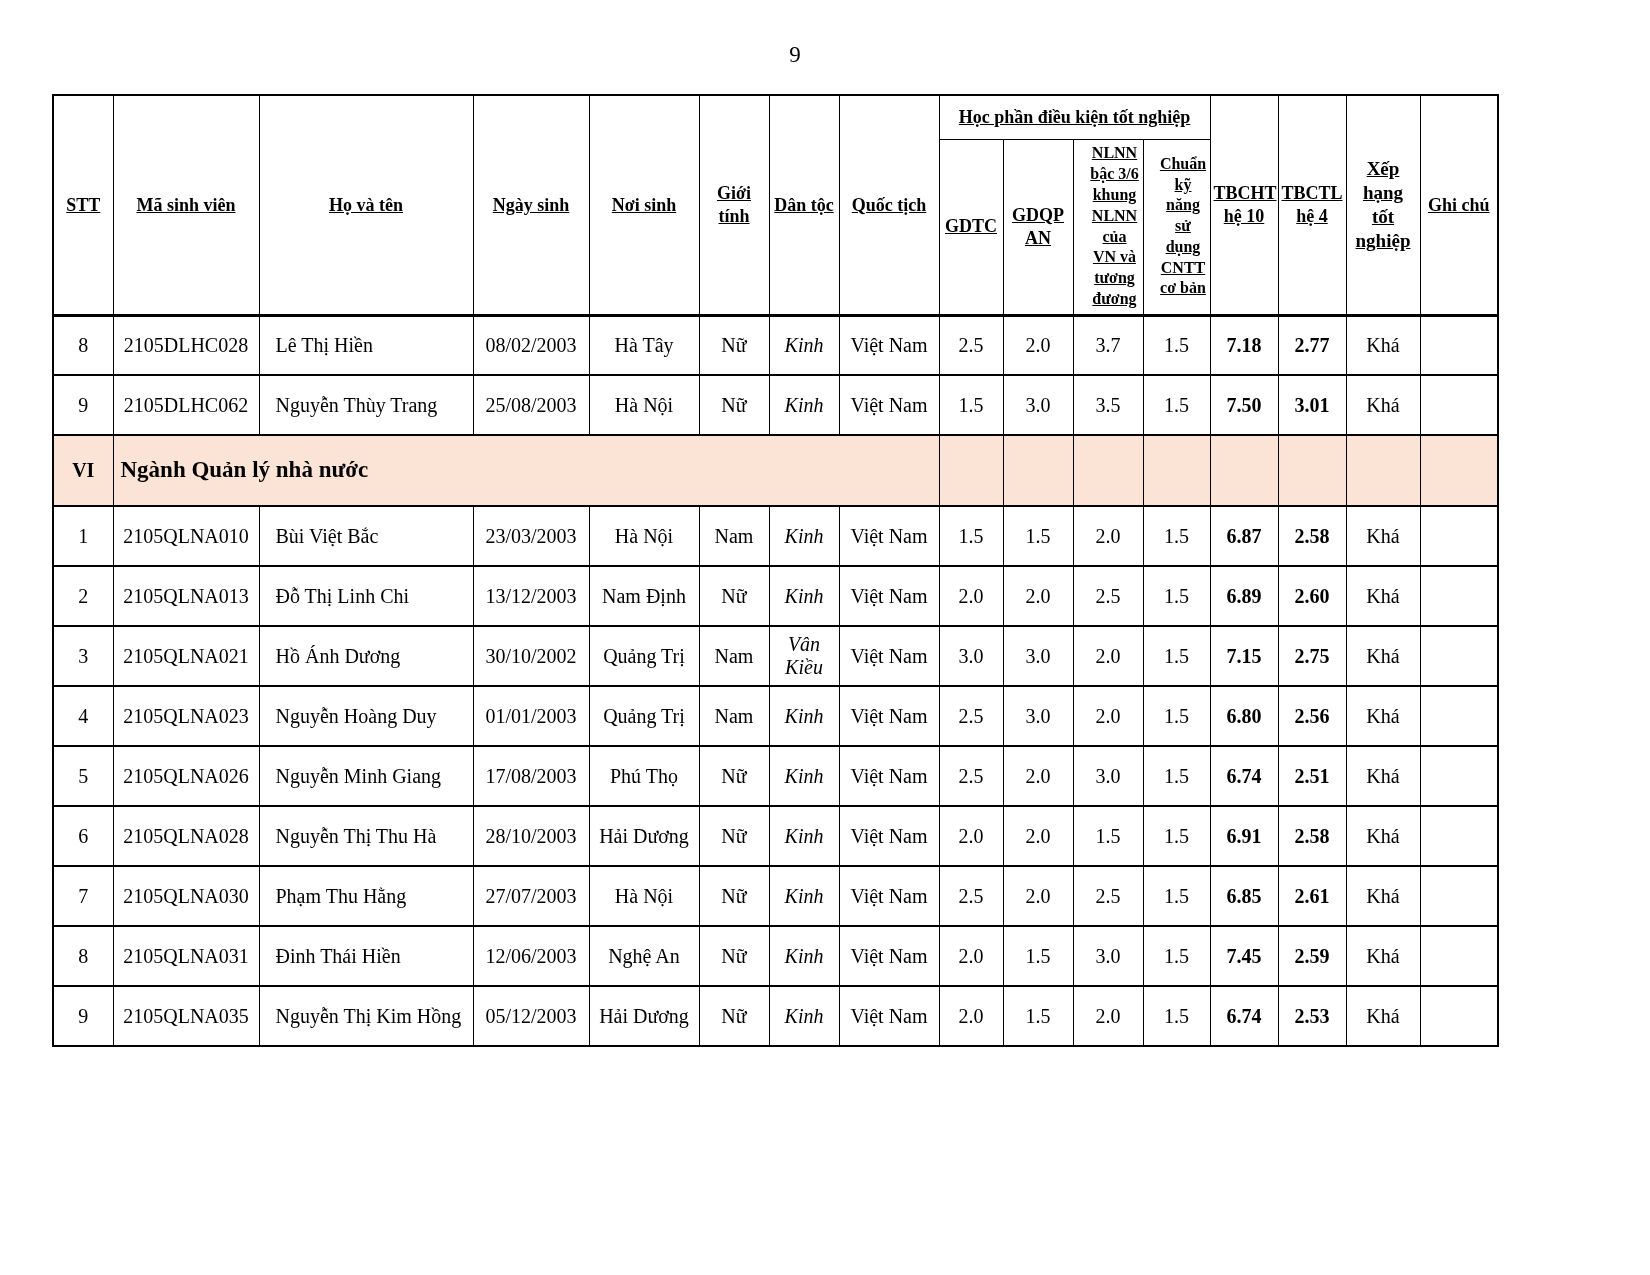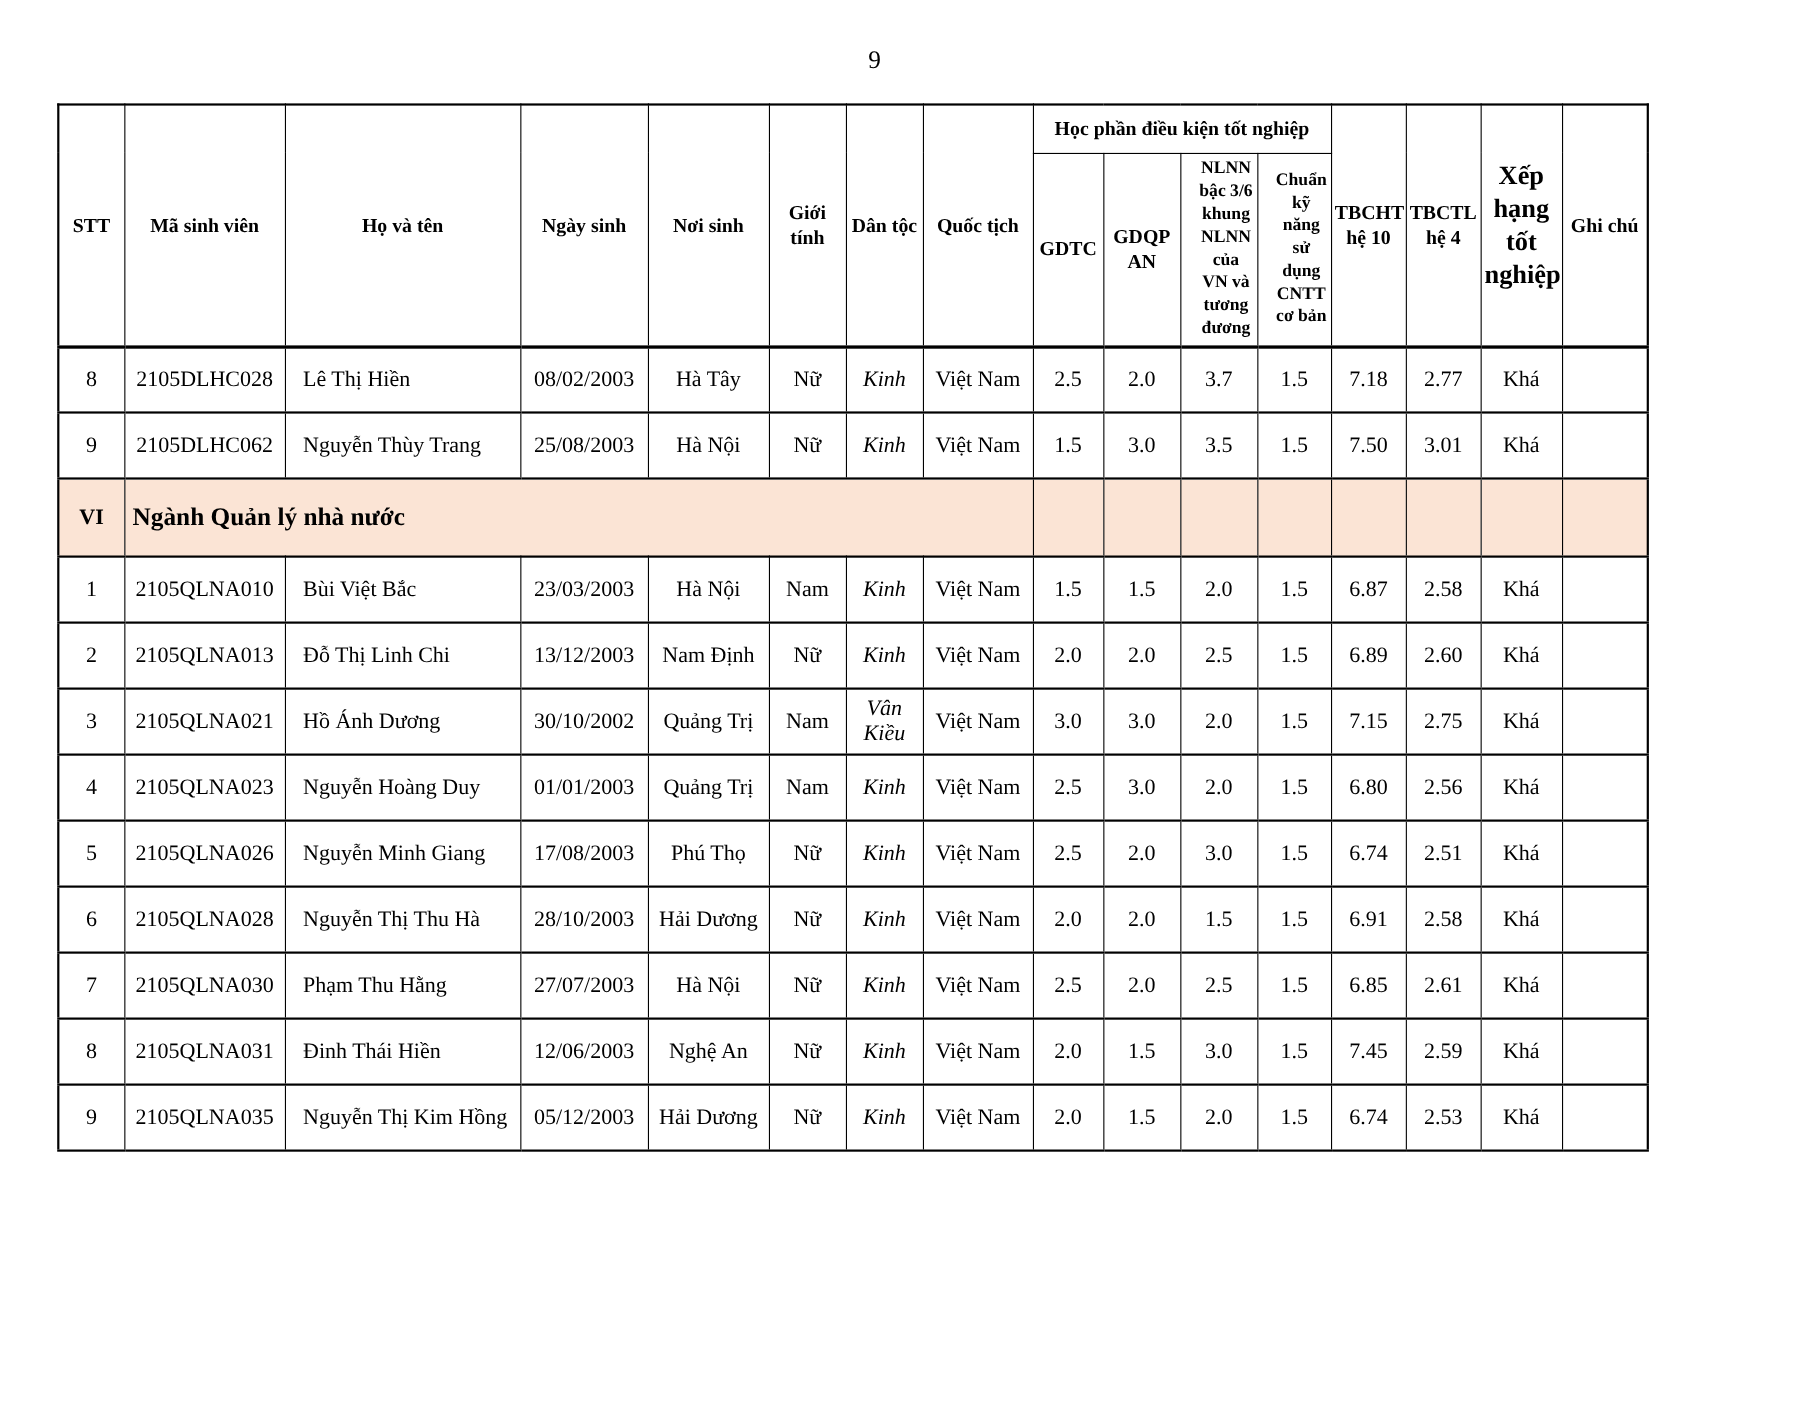--- a/index.html
+++ b/index.html
@@ -29,37 +29,38 @@
     vertical-align: middle;
     overflow: hidden;
     font-size: 20px;
     line-height: 1.25;
     padding: 2px 3px;
   }
   thead th {
     font-weight: bold;
     font-size: 18px;
     border-bottom-width: 3px;
+    text-decoration: underline;
   }
   thead tr.group-row { height: 44px; }
   thead tr.sub-row { height: 176px; }
   thead th.group-head { border-bottom-width: 1px; }
   thead th.sub-small { font-size: 16px; line-height: 1.3; padding-left: 16px; }
-  thead th.rank-head { font-size: 24px; line-height: 1.25; }
+  thead th.rank-head { font-size: 19px; line-height: 1.25; }
   tbody tr.data-row { height: 60px; }
   tbody tr.data-row td { border-top-width: 2px; border-bottom-width: 2px; }
   tbody tr.section-row { height: 71px; }
   tbody tr.section-row td {
     background: #fbe4d5;
     border-top-width: 2px; border-bottom-width: 2px;
     font-weight: bold;
   }
   td.col-name { text-align: left; padding-left: 16px; }
   td.section-title { text-align: left; padding-left: 7px; font-size: 23px; }
-  td.col-tbcht, td.col-tbctl { font-weight: normal; }
+  td.col-tbcht, td.col-tbctl { font-weight: bold; }
   td.col-ethnic { line-height: 1.15; font-style: italic; }
 </style>
 </head>
 <body>
 
 <div class="page-number">9</div>
 
 <table class="results">
   <colgroup>
     <col style="width:60px">

